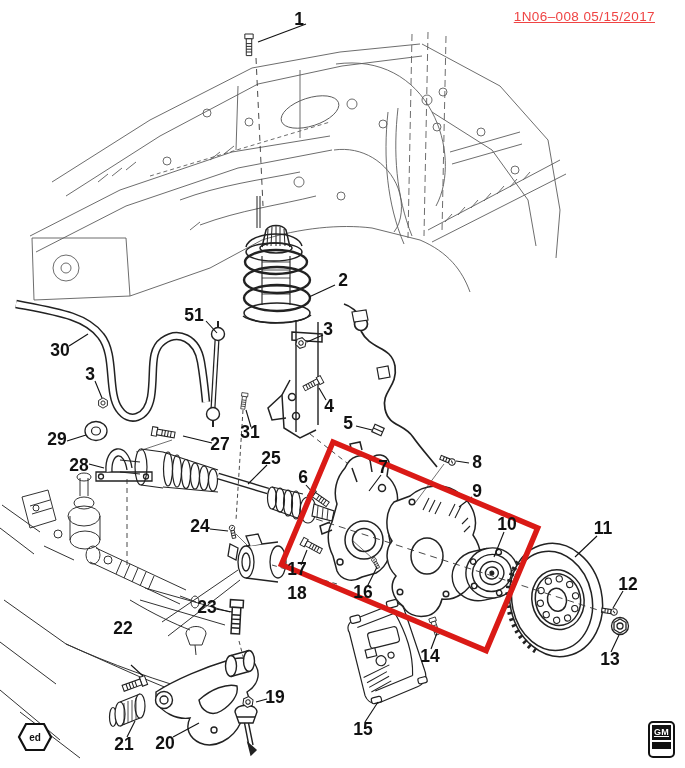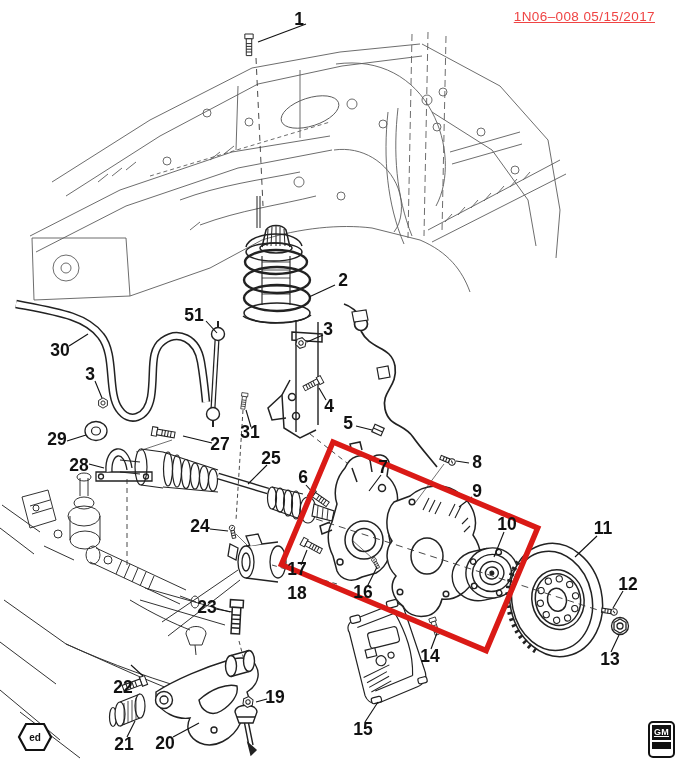--- a/index.html
+++ b/index.html
@@ -379,21 +379,21 @@
   <div class="callout" style="left:507px;top:525px">10</div>
   <div class="callout" style="left:603px;top:529px">11</div>
   <div class="callout" style="left:200px;top:527px">24</div>
   <div class="callout" style="left:297px;top:570px">17</div>
   <div class="callout" style="left:297px;top:594px">18</div>
   <div class="callout" style="left:363px;top:593px">16</div>
   <div class="callout" style="left:628px;top:585px">12</div>
   <div class="callout" style="left:207px;top:608px">23</div>
   <div class="callout" style="left:610px;top:660px">13</div>
   <div class="callout" style="left:430px;top:657px">14</div>
-  <div class="callout" style="left:123px;top:688px">22</div>
+  <div class="callout" style="left:123px;top:629px">22</div>
   <div class="callout" style="left:275px;top:698px">19</div>
   <div class="callout" style="left:363px;top:730px">15</div>
   <div class="callout" style="left:165px;top:744px">20</div>
   <div class="callout" style="left:124px;top:745px">21</div>
 
   <svg class="edb" width="36" height="30">
     <polygon points="9,2 27,2 34,15 27,28 9,28 2,15" fill="#fff" stroke="#111" stroke-width="2.2"></polygon>
     <text x="18" y="19" text-anchor="middle" font-size="10" font-weight="bold" fill="#111" font-family="Liberation Sans, sans-serif">ed</text>
   </svg>
 

